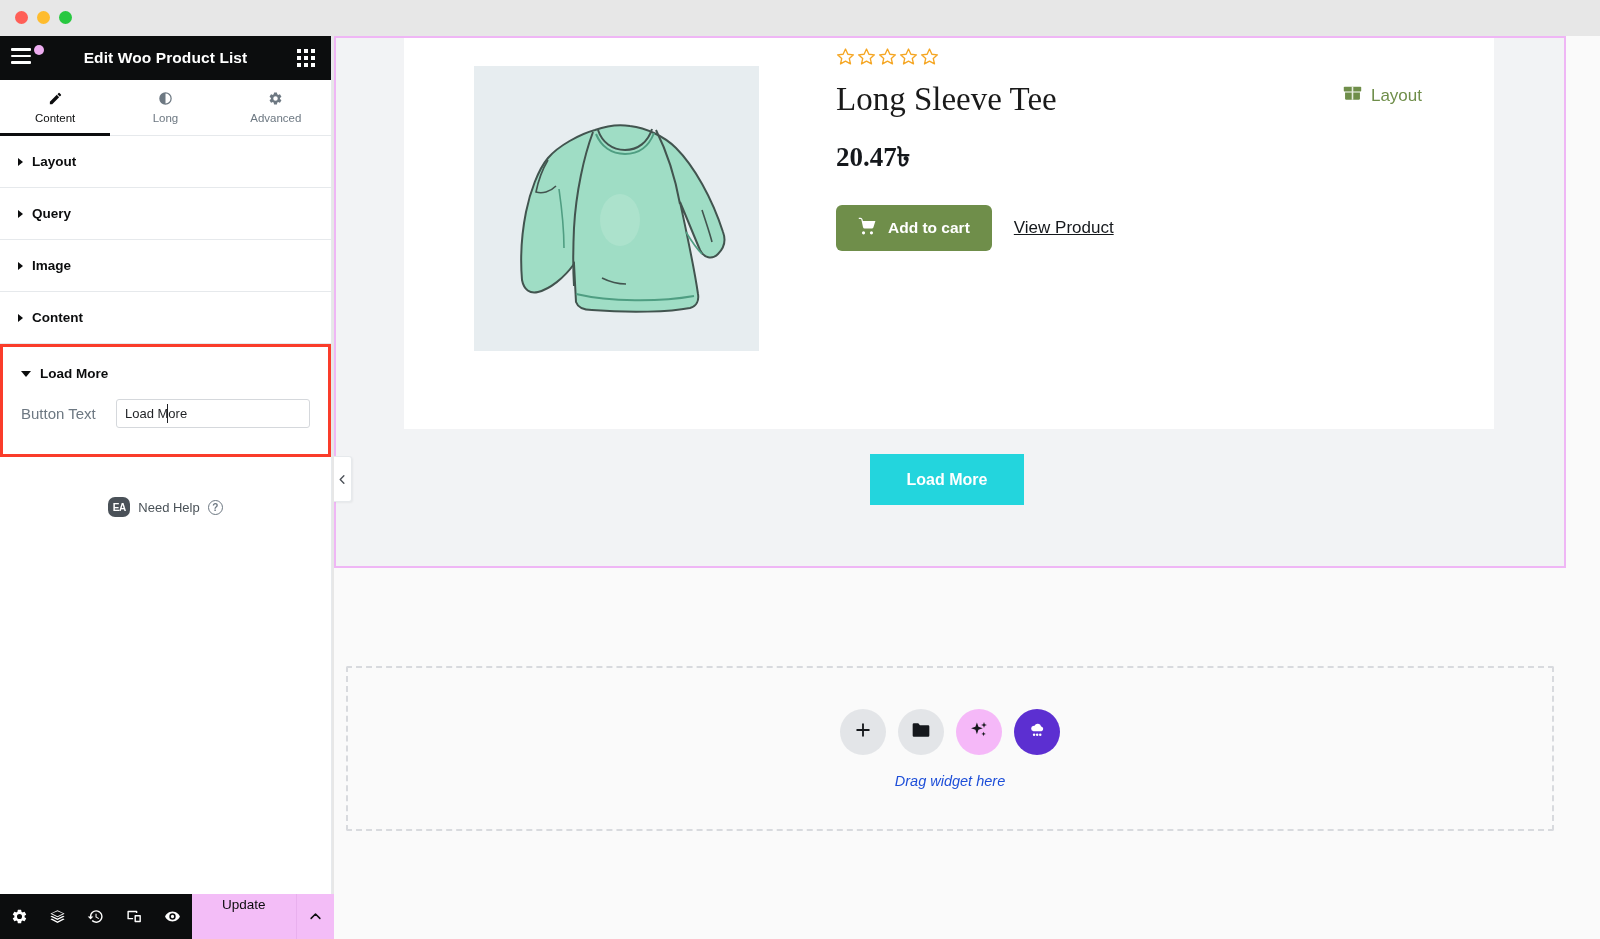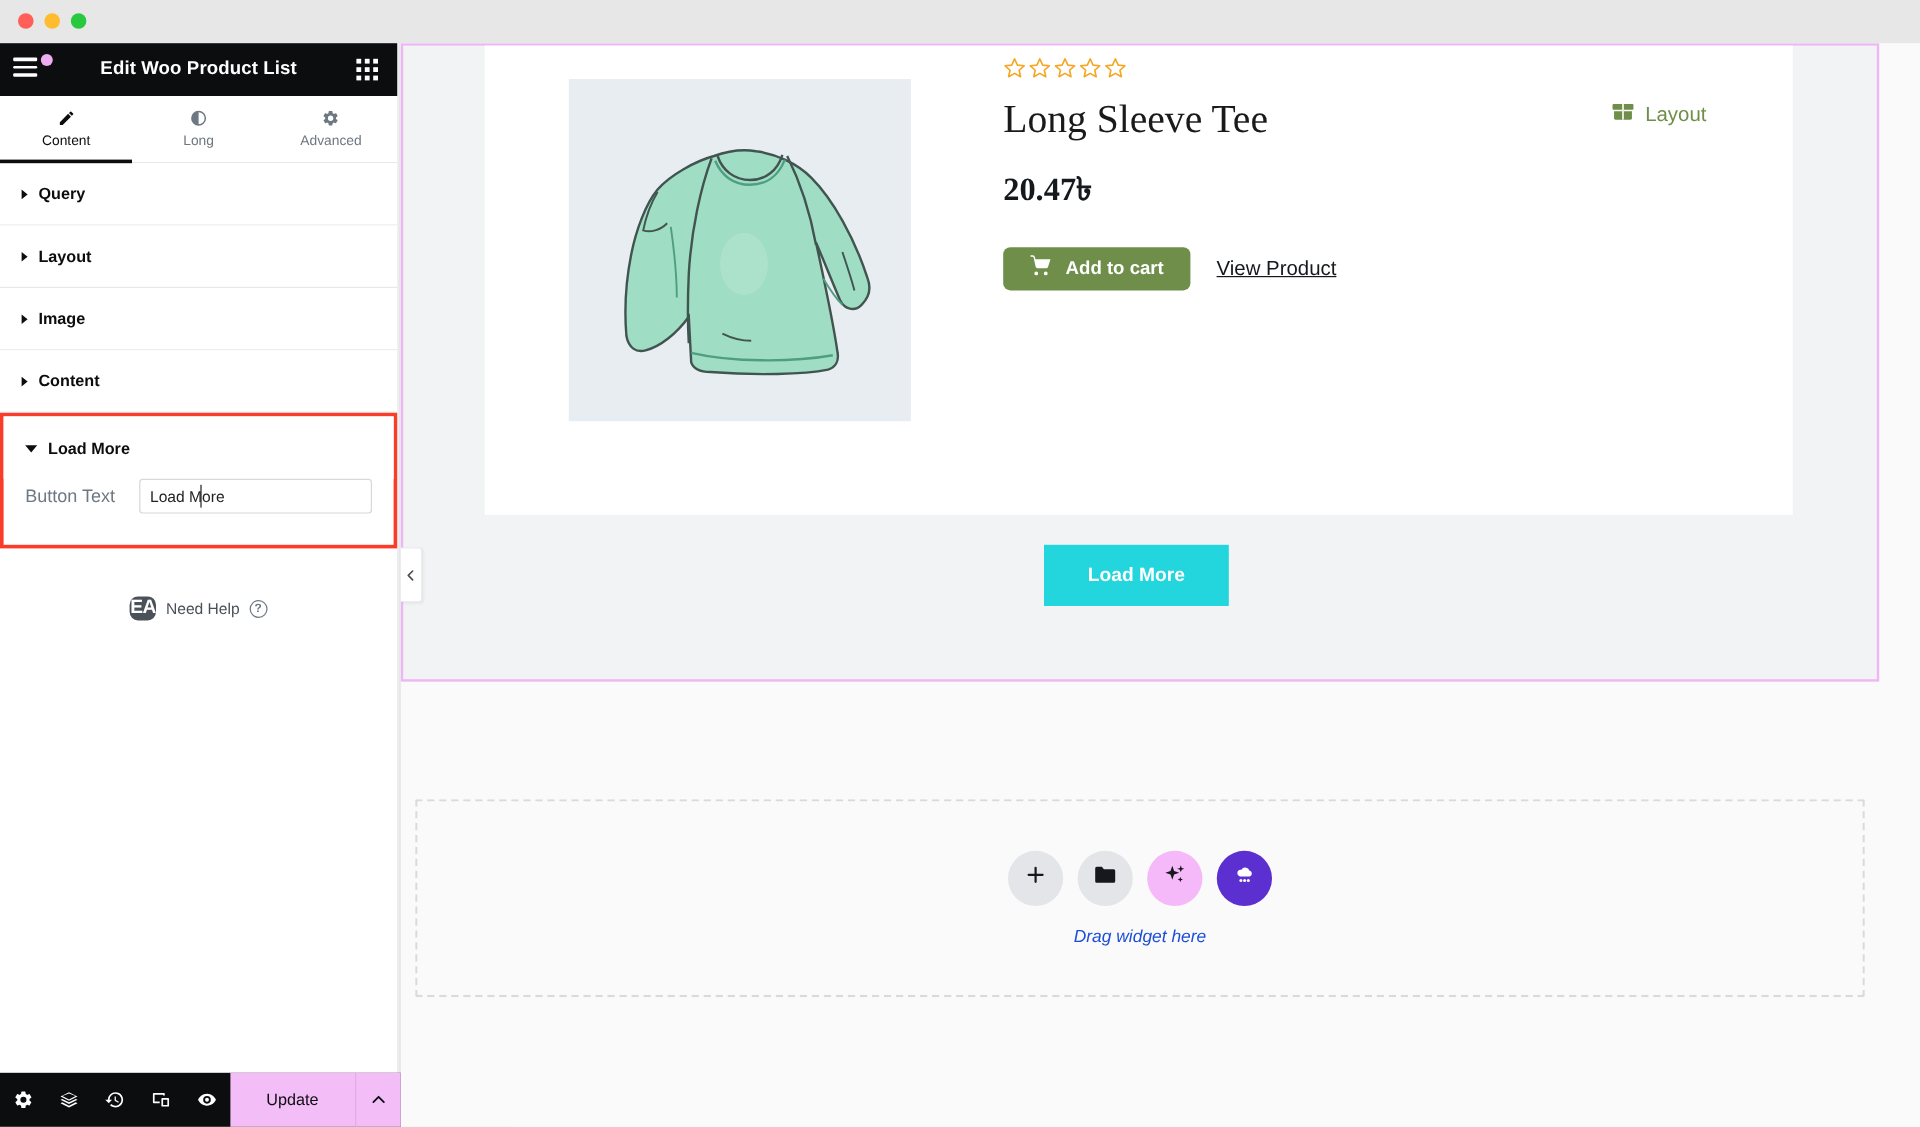--- a/index.html
+++ b/index.html
@@ -102,42 +102,42 @@
     position: absolute; left: 51px; top: 5px; width: 1px; height: 19px; background:#1f2124;
   }
 
   
   #need-help {
     display: flex; align-items: center; justify-content: center; gap: 8px;
     margin-top: 40px; color: #495157; font-size: 13px; cursor: pointer;
   }
   #ea-badge {
     width: 22px; height: 20px; border-radius: 7px; background: #4a5158; color:#fff;
-    font-size: 16px; font-weight: bold; display:flex; align-items:center; justify-content:center;
+    font-size: 10px; font-weight: bold; display:flex; align-items:center; justify-content:center;
     letter-spacing: -.3px;
   }
   #q-mark {
     width: 15px; height: 15px; border: 1.4px solid #6d7882; border-radius: 50%;
     font-size: 10px; color:#6d7882; display:flex; align-items:center; justify-content:center;
     font-weight: bold;
   }
 
   
   #panel-footer {
     position: absolute; left: 0; bottom: 0; width: 334px; height: 45px;
     background: #0c0d0e; display: flex; align-items: center;
   }
   .foot-ico {
     width: 42px; height: 45px; display:flex; align-items:center; justify-content:center;
     color: #fff; cursor: pointer;
   }
   .foot-ico svg { width: 17px; height: 17px; }
   #update-btn {
     margin-left: auto; height: 45px; background: #f3bdf7; color: #0c0d0e;
-    display:flex; align-items:center; justify-content:center; padding: 14px 30px;
+    display:flex; justify-content:center; padding: 3px 30px;
     font-size: 13.5px; cursor: pointer;
   }
   #update-caret {
     height: 45px; width: 42px; background: #f3bdf7; display:flex; align-items:center;
     justify-content:center; cursor: pointer; border-left: 1px solid #e9b0ee;
   }
 
   
   #collapse-handle {
     position: absolute; left: 334px; top: 456px; width: 18px; height: 46px;
@@ -173,21 +173,21 @@
     font-weight: normal; line-height: 1.25; margin-bottom: 16px;
   }
   #prod-desc { font-size: 16.5px; color: #4b4f55; margin-bottom: 22px; }
   #prod-price {
     font-family: "Liberation Serif", serif; font-size: 27px; color: #15181c;
     font-weight: bold; margin-bottom: 24px;
   }
   #action-row { display: flex; align-items: center; gap: 22px; }
   #add-cart {
     background: #6f8e4a; color: #fff; border: none; border-radius: 6px;
-    height: 36px; padding: 0 22px; display:flex; align-items:center; gap: 11px;
+    height: 46px; padding: 0 22px; display:flex; align-items:center; gap: 11px;
     font-size: 15.5px; font-weight: bold; cursor: pointer;
     font-family: "Liberation Sans", sans-serif;
   }
   #add-cart svg { width: 19px; height: 19px; }
   #view-product {
     font-size: 17px; color: #15181c; text-decoration: underline; cursor: pointer;
   }
   #cat-badge {
     position: absolute; right: 72px; top: 47px; display:flex; align-items:center; gap: 9px;
     color: #6f8e4a; font-size: 17px; cursor: pointer;
@@ -276,25 +276,25 @@
         <svg viewBox="0 0 24 24" fill="currentColor">
             <path d="M19.14 12.94a7.07 7.07 0 0 0 0-1.88l2.03-1.58a.5.5 0 0 0 .12-.64l-1.92-3.32a.5.5 0 0 0-.6-.22l-2.39.96a7.03 7.03 0 0 0-1.63-.94l-.36-2.54a.5.5 0 0 0-.5-.42h-3.84a.5.5 0 0 0-.5.42l-.36 2.54c-.59.24-1.13.56-1.63.94l-2.39-.96a.5.5 0 0 0-.6.22L2.65 8.84a.5.5 0 0 0 .12.64l2.03 1.58a7.07 7.07 0 0 0 0 1.88l-2.03 1.58a.5.5 0 0 0-.12.64l1.92 3.32c.13.22.39.3.6.22l2.39-.96c.5.38 1.04.7 1.63.94l.36 2.54c.04.24.25.42.5.42h3.84c.25 0 .46-.18.5-.42l.36-2.54c.59-.24 1.13-.56 1.63-.94l2.39.96c.21.08.47 0 .6-.22l1.92-3.32a.5.5 0 0 0-.12-.64l-2.03-1.58zM12 15.6A3.6 3.6 0 1 1 12 8.4a3.6 3.6 0 0 1 0 7.2z"></path>
           </svg>
       </span>
       <span>Advanced</span>
     </div>
   </div>
 
   <div class="sect">
     <span class="arrow"></span>
-    <span class="stitle">Query</span>
+    <span class="stitle">Layout</span>
   </div>
   <div class="sect">
     <span class="arrow"></span>
-    <span class="stitle">Layout</span>
+    <span class="stitle">Query</span>
   </div>
   <div class="sect">
     <span class="arrow"></span>
     <span class="stitle">Image</span>
   </div>
   <div class="sect">
     <span class="arrow"></span>
     <span class="stitle">Content</span>
   </div>
 

